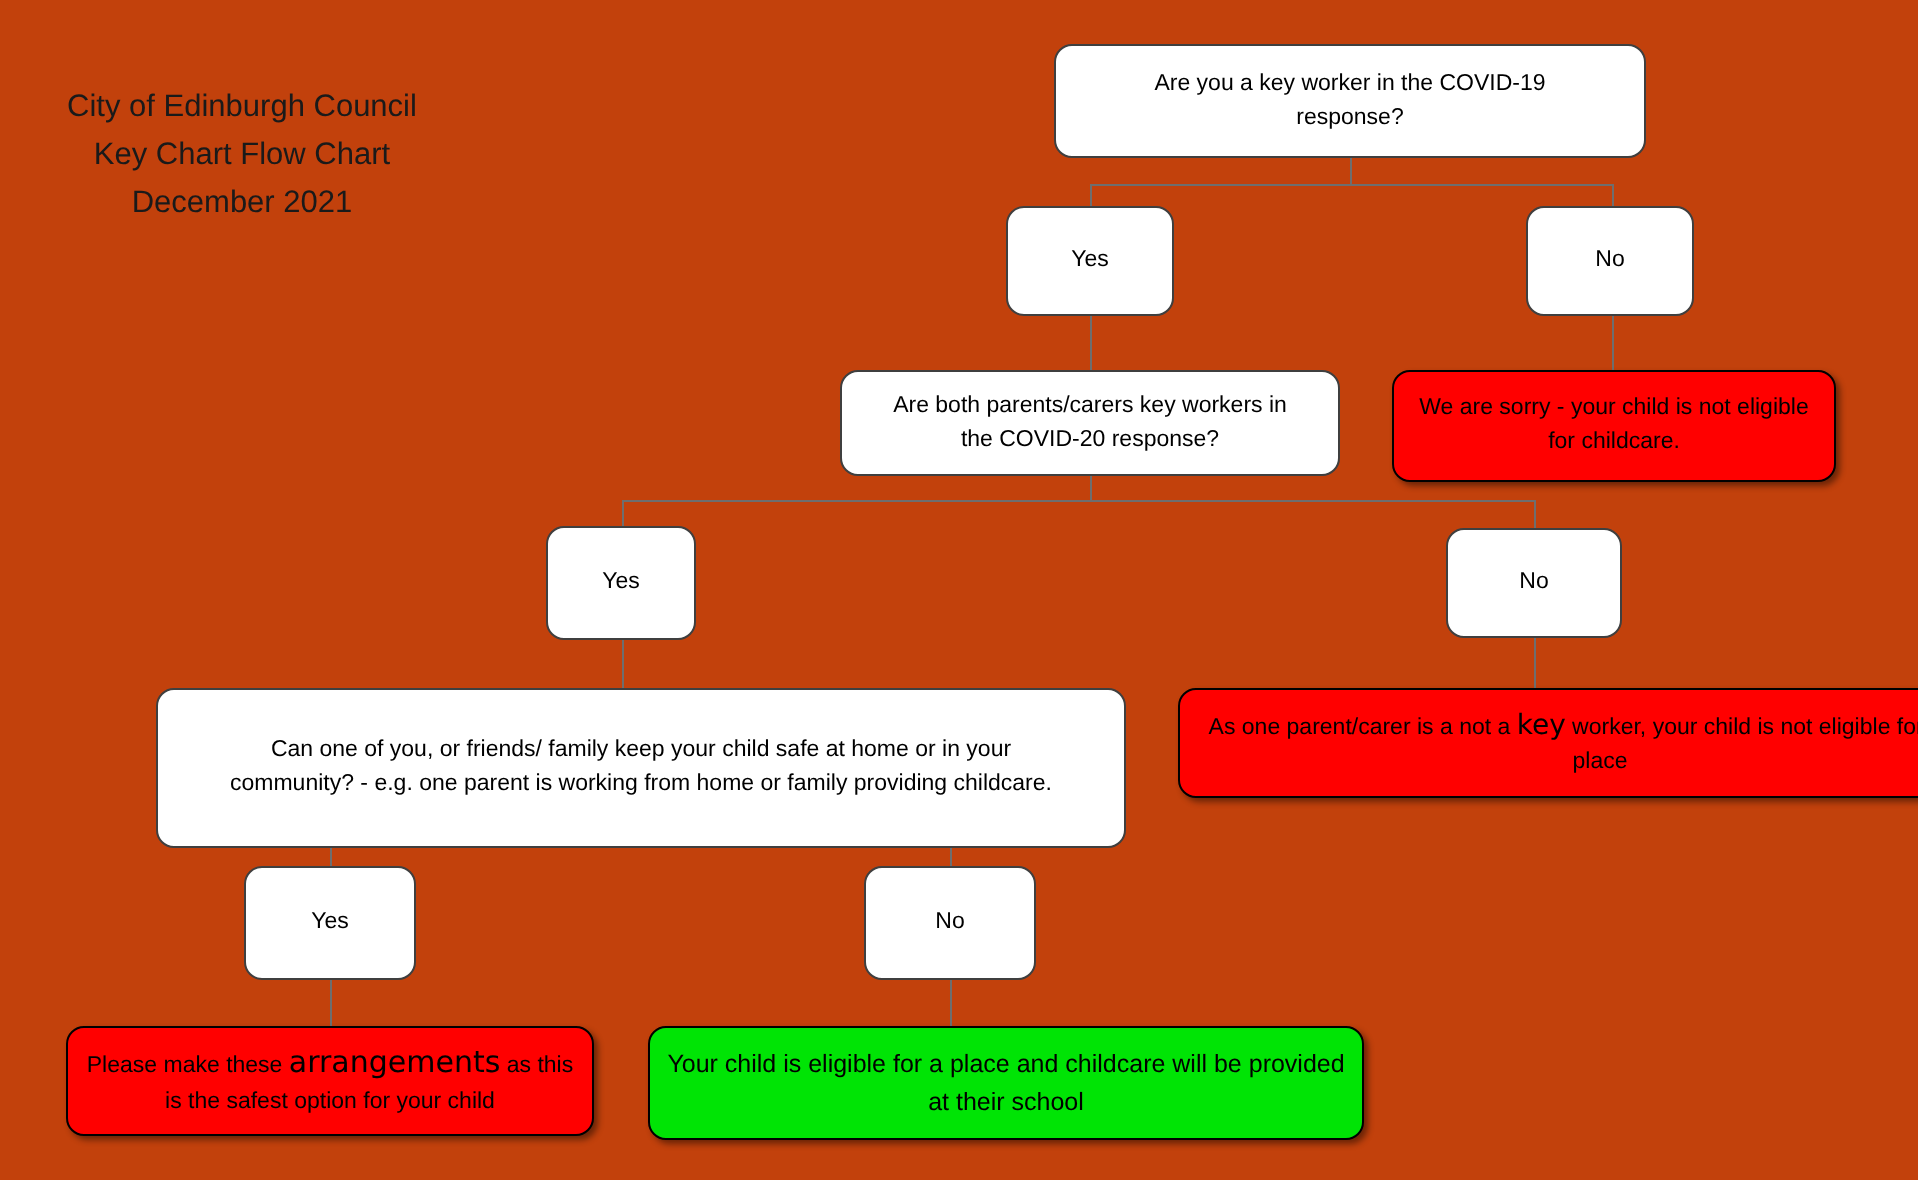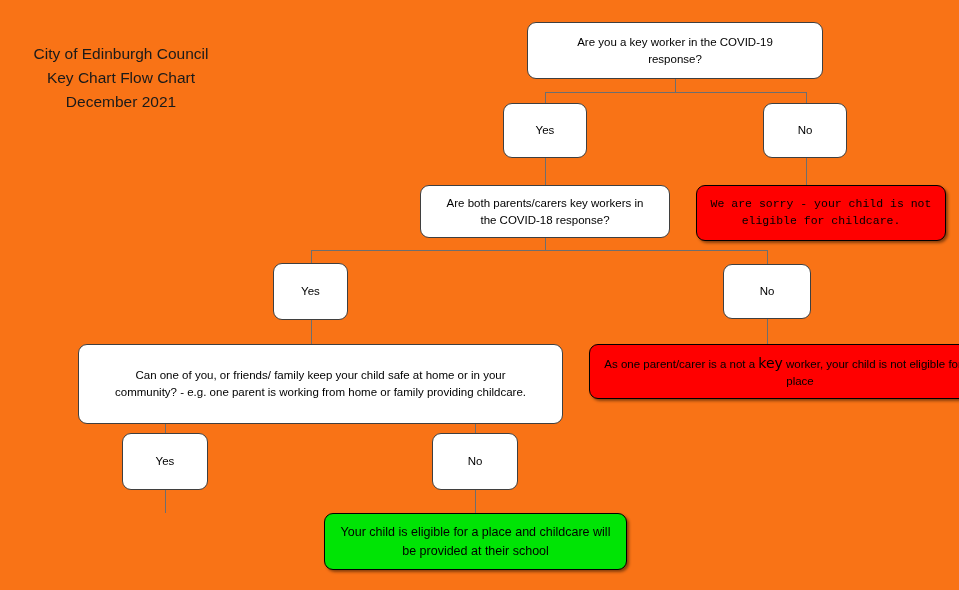--- a/index.html
+++ b/index.html
@@ -1,20 +1,20 @@
 <!DOCTYPE html>
 <html><head>
 <meta charset="utf-8">
 <style>
   html, body { margin: 0; padding: 0; background: #ffffff; }
   .canvas {
     position: relative;
     width: 959px;
     height: 590px;
-    background: #f97316;
+    background: #c2410c;
     font-family: "Liberation Sans", sans-serif;
     color: #000000;
     overflow: hidden;
   }
   .title {
     position: absolute;
     left: 4px;
     top: 42px;
     width: 234px;
     text-align: center;
@@ -77,29 +77,32 @@
   <div class="line" style="left:165px;top:422px;width:1px;height:11px;"></div>
   <div class="line" style="left:475px;top:422px;width:1px;height:11px;"></div>
   <div class="line" style="left:165px;top:490px;width:1px;height:23px;"></div>
   <div class="line" style="left:475px;top:490px;width:1px;height:23px;"></div>
 
   <div class="node" style="left:527px;top:22px;width:296px;height:57px;">Are you a key worker in the COVID-19 response?</div>
 
   <div class="node" style="left:503px;top:103px;width:84px;height:55px;">Yes</div>
   <div class="node" style="left:763px;top:103px;width:84px;height:55px;">No</div>
 
-  <div class="node" style="left:420px;top:185px;width:250px;height:53px;">Are both parents/carers key workers in the COVID-18 response?</div>
-  <div class="node outcome" style="left: 696px; top: 185px; width: 250px; height: 56px; background-color: rgb(255, 0, 0); font-family: Liberation Mono, monospace;">We are sorry - your child is not eligible for childcare.</div>
+  <div class="node" style="left:420px;top:185px;width:250px;height:53px;">Are both parents/carers key workers in the COVID-20 response?</div>
+  <div class="node outcome" style="left: 696px; top: 185px; width: 222px; height: 56px; background-color: rgb(255, 0, 0);">We are sorry - your child is not eligible for childcare.</div>
 
   <div class="node" style="left:273px;top:263px;width:75px;height:57px;">Yes</div>
   <div class="node" style="left:723px;top:264px;width:88px;height:55px;">No</div>
 
   <div class="node" style="left:78px;top:344px;width:485px;height:80px;">Can one of you, or friends/ family keep your child safe at home or in your community? - e.g. one parent is working from home or family providing childcare.</div>
   <div class="node outcome" style="left: 589px; top: 344px; width: 422px; height: 55px; background-color: rgb(255, 0, 0);">
     <span><span>As one parent/carer is a not a </span><span class="emph-key">key</span><span> worker, your child is not eligible for a Hub place</span></span>
   </div>
 
   <div class="node" style="left:122px;top:433px;width:86px;height:57px;">Yes</div>
   <div class="node" style="left:432px;top:433px;width:86px;height:57px;">No</div>
 
-  <div class="node outcome green-text" style="left: 324px; top: 513px; width: 303px; height: 57px; background-color: rgb(0, 228, 5);">Your child is eligible for a place and childcare will be provided at their school</div>
+  <div class="node outcome" style="left: 33px; top: 513px; width: 264px; height: 55px; background-color: rgb(255, 0, 0);">
+    <span><span>Please make these </span><span class="emph-arr">arrangements</span><span> as this is the safest option for your child</span></span>
+  </div>
+  <div class="node outcome green-text" style="left: 324px; top: 513px; width: 358px; height: 57px; background-color: rgb(0, 228, 5);">Your child is eligible for a place and childcare will be provided at their school</div>
 
 </div>
 
 </body></html>

